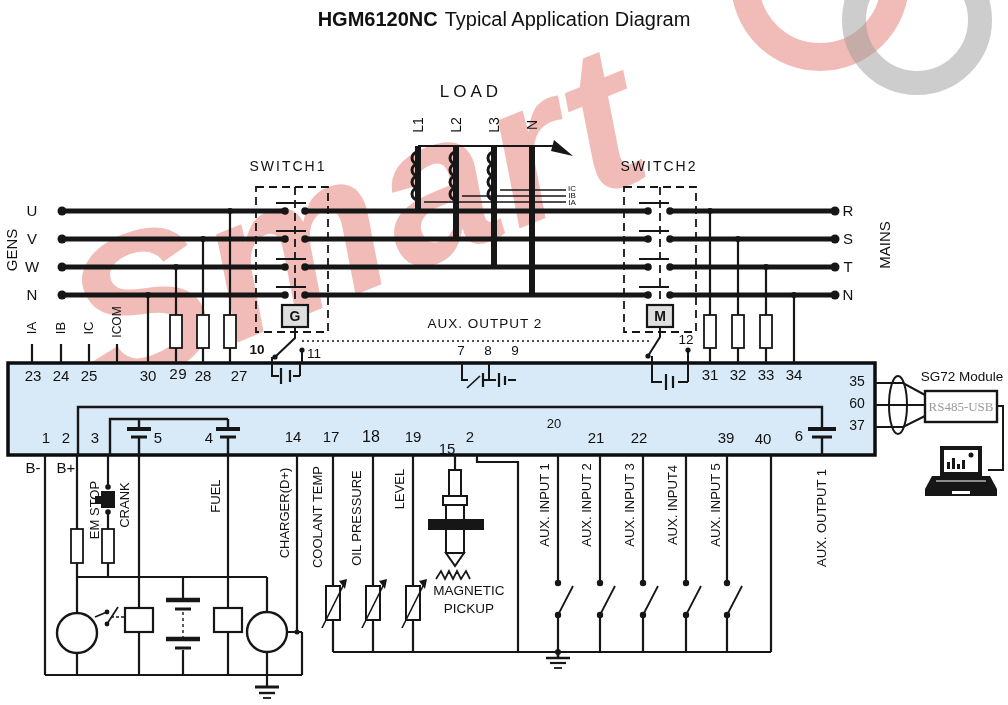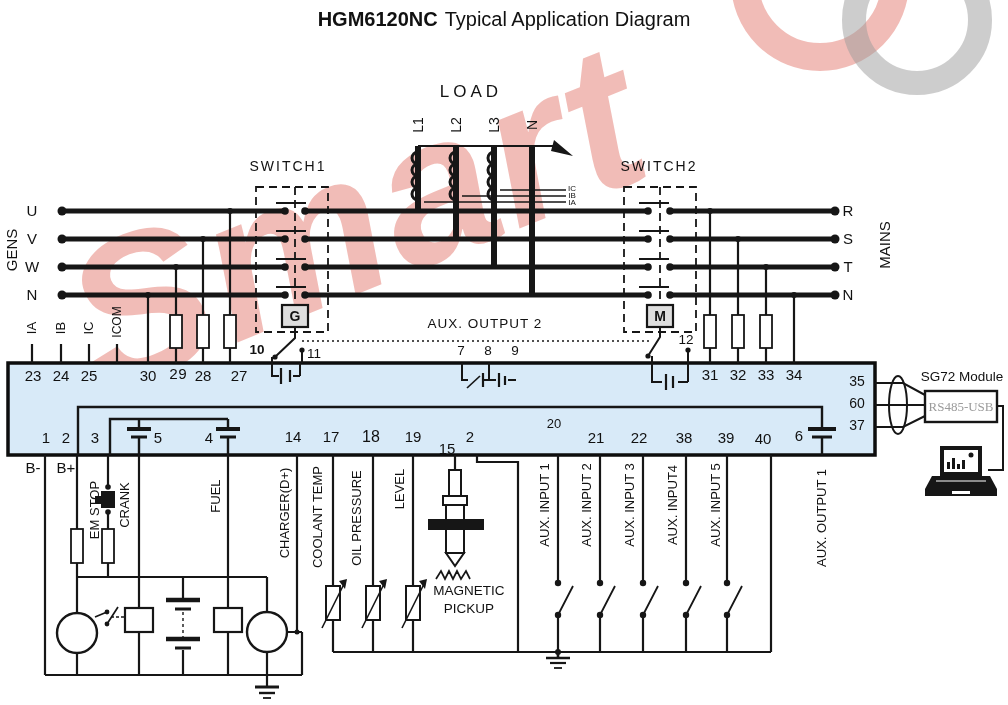--- a/index.html
+++ b/index.html
@@ -280,21 +280,20 @@
       <div class="lbl" style="left: 109px; top: 427px; width: 200px; height: 22px; line-height: 22px; font-size: 15px;">4</div>
       <div class="lbl" style="left: 193px; top: 426px; width: 200px; height: 22px; line-height: 22px; font-size: 15px;">14</div>
       <div class="lbl" style="left: 231px; top: 426px; width: 200px; height: 22px; line-height: 22px; font-size: 15px;">17</div>
       <div class="lbl" style="left: 271px; top: 426px; width: 200px; height: 22px; line-height: 22px; font-size: 16px;">18</div>
       <div class="lbl" style="left: 313px; top: 426px; width: 200px; height: 22px; line-height: 22px; font-size: 15px;">19</div>
       <div class="lbl" style="left: 347px; top: 426px; width: 200px; height: 22px; line-height: 22px; font-size: 15px; margin-top: 12px;">15</div>
       <div class="lbl" style="left: 370px; top: 426px; width: 200px; height: 22px; line-height: 22px; font-size: 15px;">2</div>
       <div class="lbl" style="left: 454px; top: 413px; width: 200px; height: 22px; line-height: 22px; font-size: 13px;">20</div>
       <div class="lbl" style="left: 496px; top: 427px; width: 200px; height: 22px; line-height: 22px; font-size: 15px;">21</div>
       <div class="lbl" style="left: 539px; top: 427px; width: 200px; height: 22px; line-height: 22px; font-size: 15px;">22</div>
-      <div class="lbl" style="left: 584px; top: 427px; width: 200px; height: 22px; line-height: 22px; font-size: 15px;">38</div>
       <div class="lbl" style="left: 626px; top: 427px; width: 200px; height: 22px; line-height: 22px; font-size: 15px;">39</div>
       <div class="lbl" style="left: 663px; top: 428px; width: 200px; height: 22px; line-height: 22px; font-size: 15px;">40</div>
       <div class="lbl" style="left: 699px; top: 425px; width: 200px; height: 22px; line-height: 22px; font-size: 15px;">6</div>
       <div class="lbl" style="left: -67px; top: 457px; width: 200px; height: 22px; line-height: 22px; font-size: 15px;">B-</div>
       <div class="lbl" style="left: -34px; top: 457px; width: 200px; height: 22px; line-height: 22px; font-size: 15px;">B+</div>
       <div class="lbl" style="left: -5px; top: 499px; width: 200px; height: 22px; line-height: 22px; font-size: 13px; transform: rotate(-90deg);">EM STOP</div>
       <div class="lbl" style="left: 25px; top: 494px; width: 200px; height: 22px; line-height: 22px; font-size: 13px; transform: rotate(-90deg);">CRANK</div>
       <div class="lbl" style="left: 116px; top: 485px; width: 200px; height: 22px; line-height: 22px; font-size: 13px; transform: rotate(-90deg);">FUEL</div>
       <div class="lbl" style="left: 185px; top: 502px; width: 200px; height: 22px; line-height: 22px; font-size: 13px; transform: rotate(-90deg);">CHARGER(D+)</div>
       <div class="lbl" style="left: 218px; top: 506px; width: 200px; height: 22px; line-height: 22px; font-size: 13px; transform: rotate(-90deg);">COOLANT TEMP</div>

